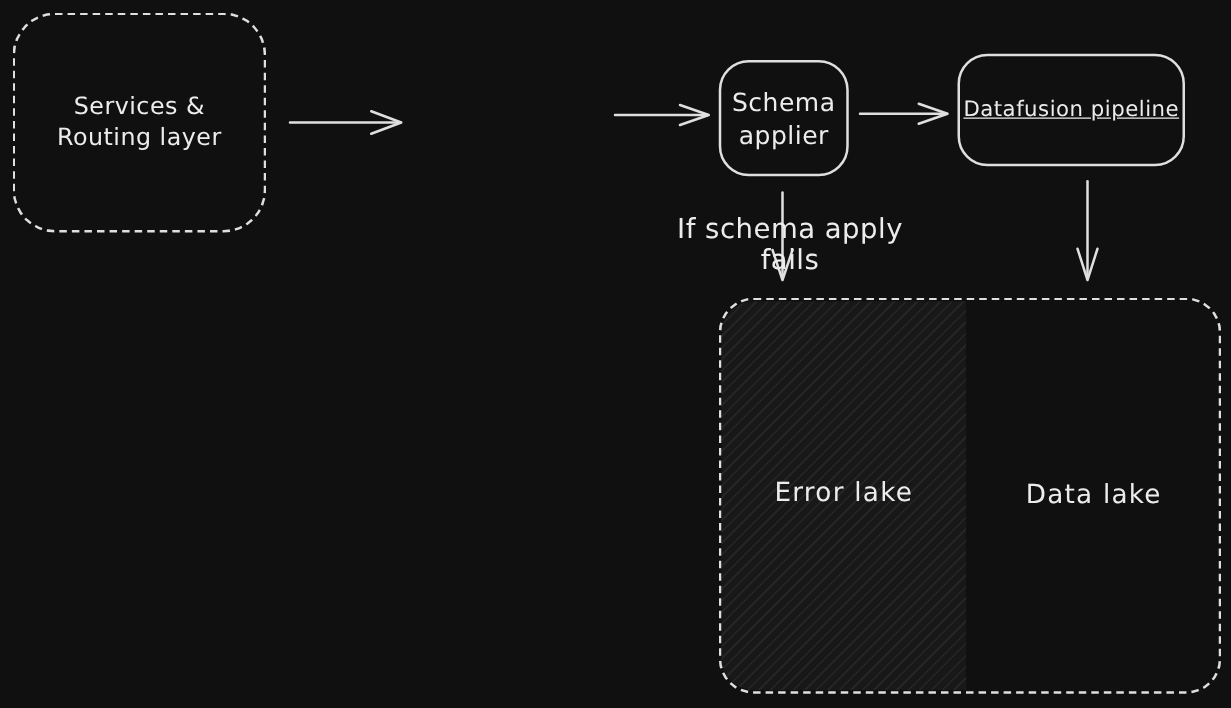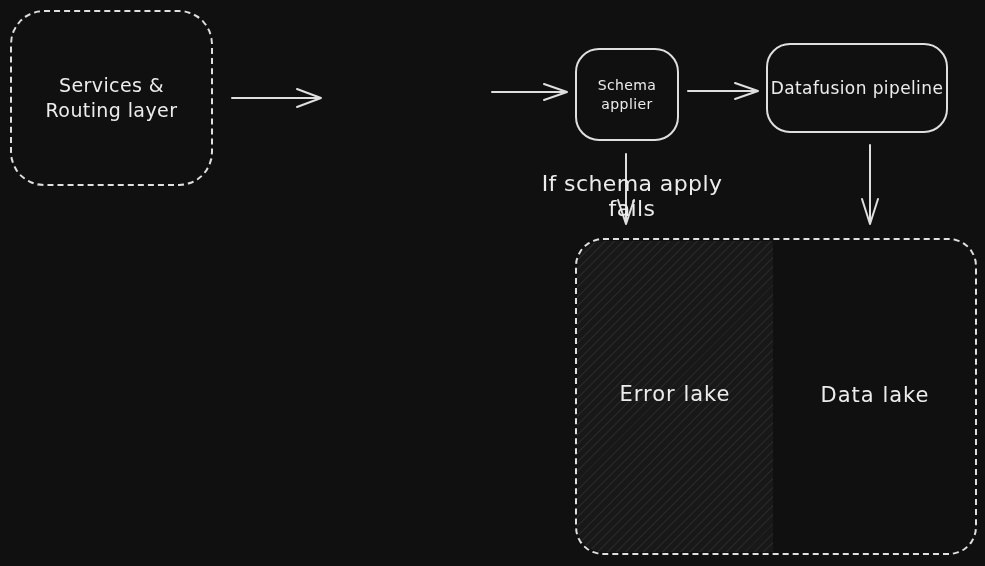--- a/index.html
+++ b/index.html
@@ -43,26 +43,27 @@
     font-size: 19px;
   }
   .nats-box {
     left: 332px; top: 46px; width: 156px; height: 95px;
     border-radius: 26px;
     font-size: 19px;
   }
   .schema-box {
     left: 575px; top: 48px; width: 104px; height: 93px;
     border-radius: 24px;
-    font-size: 14px;
+    font-size: 20px;
   }
   .datafusion-box {
     left: 766px; top: 43px; width: 182px; height: 90px;
     border-radius: 24px;
     font-size: 17px;
+    text-decoration: underline;
   }
   .datafusion-box .label { white-space: nowrap; }
 
   .lakes-box {
     left: 575px; top: 238px; width: 402px; height: 317px;
     border-radius: 28px;
   }
   .error-hatch {
     position: absolute;
     left: 577px; top: 241px; width: 196px; height: 311px;

